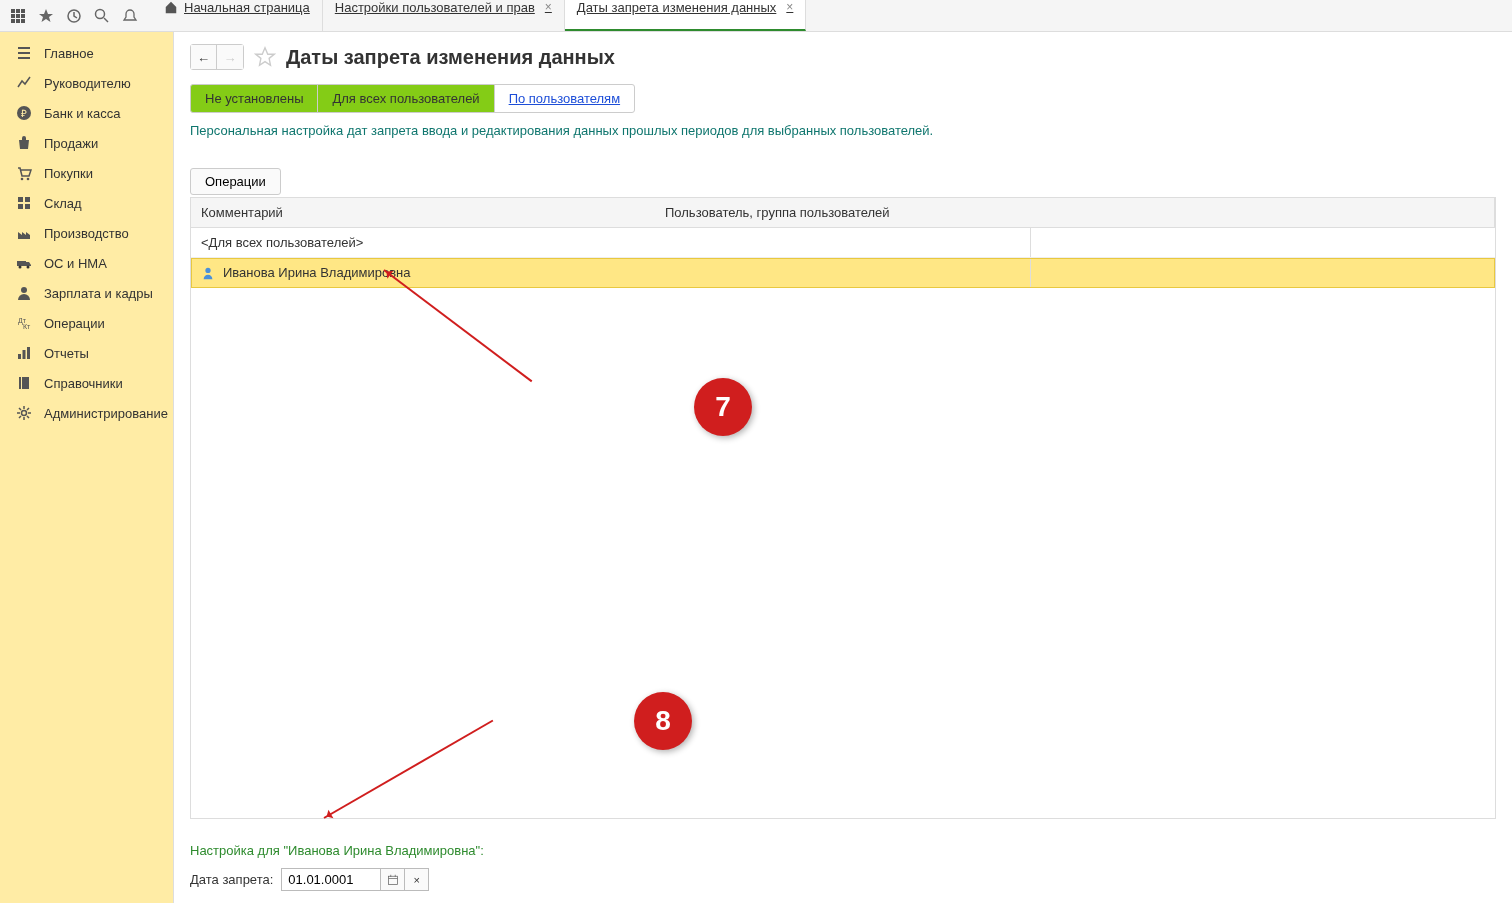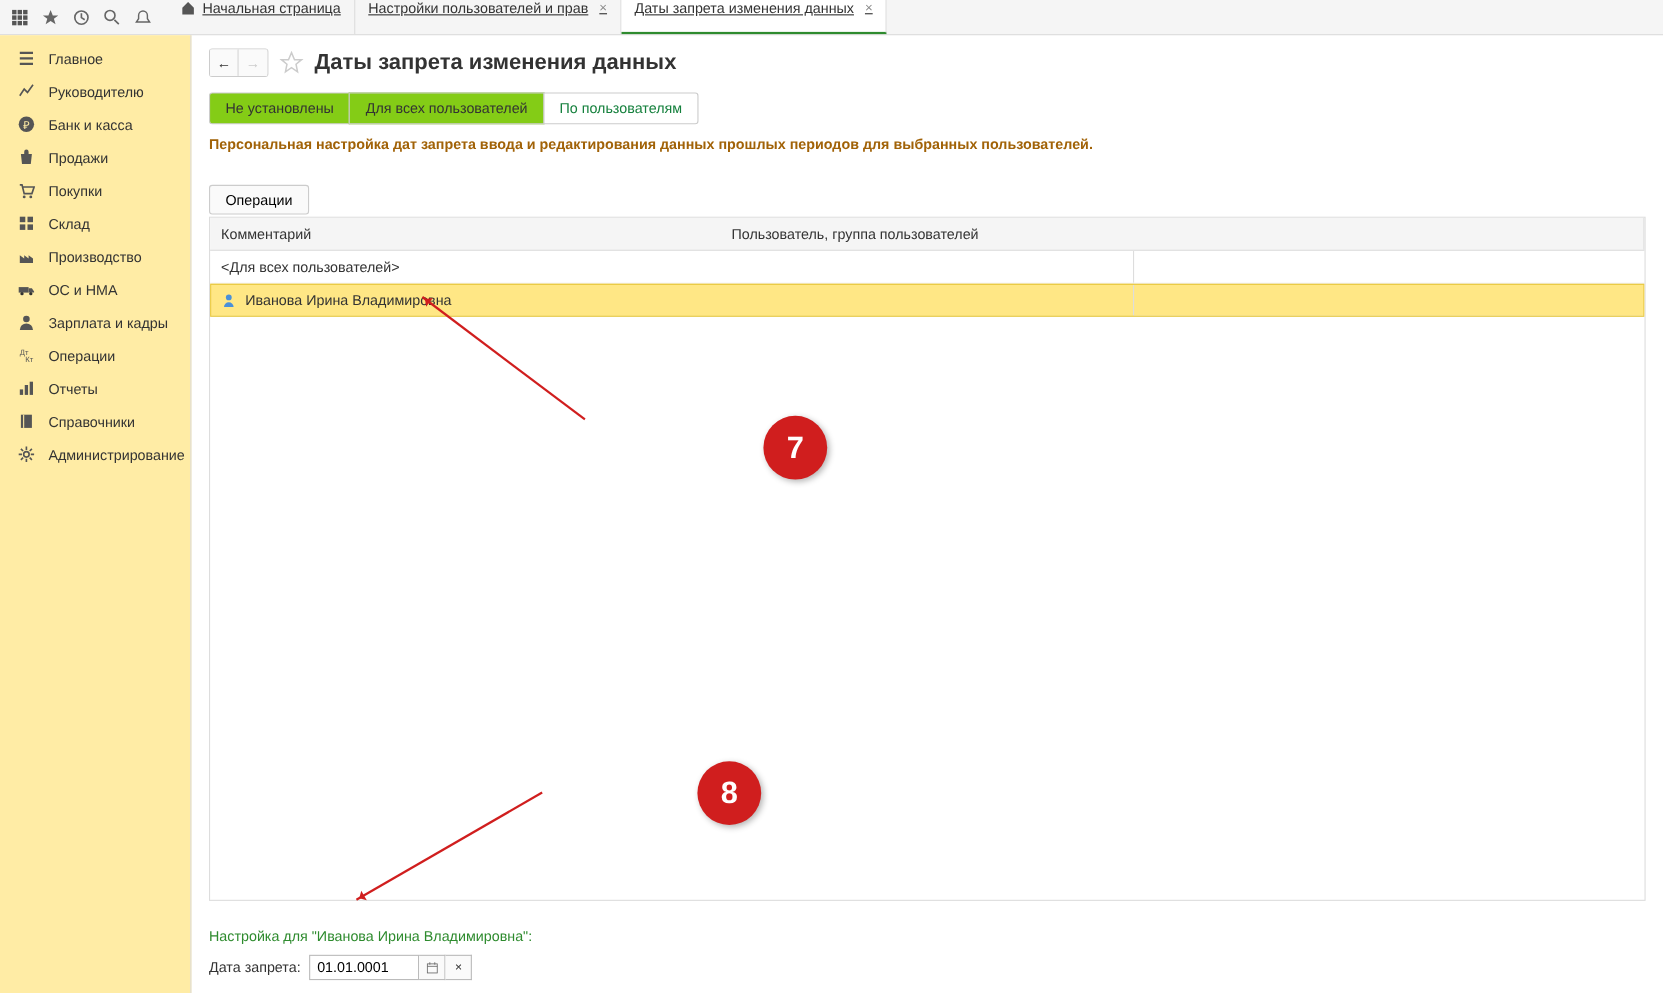--- a/index.html
+++ b/index.html
@@ -130,26 +130,25 @@
 .filter-tab {
   padding: 6px 14px;
   border: 1px solid #ccc;
   background: #84cc16;
   cursor: pointer;
   font-size: 13px;
   margin-left: -1px;
 }
 .filter-tab:first-child { margin-left: 0; border-radius: 3px 0 0 3px; }
 .filter-tab:last-child { border-radius: 0 3px 3px 0; }
-.filter-tab.active { background: #fff; color: #15803d; }
+.filter-tab.active { background: #fff; color: #1d4ed8; text-decoration: underline; }
 .hint-text {
-  color: #a16207;
+  color: #0f766e;
   font-size: 13px;
   margin-bottom: 30px;
-  font-weight: bold;
 }
 .select-btn {
   padding: 5px 14px;
   border: 1px solid #ccc;
   background: #fafafa;
   border-radius: 3px;
   cursor: pointer;
   font-size: 13px;
   margin-bottom: 2px;
   align-self: flex-start;

